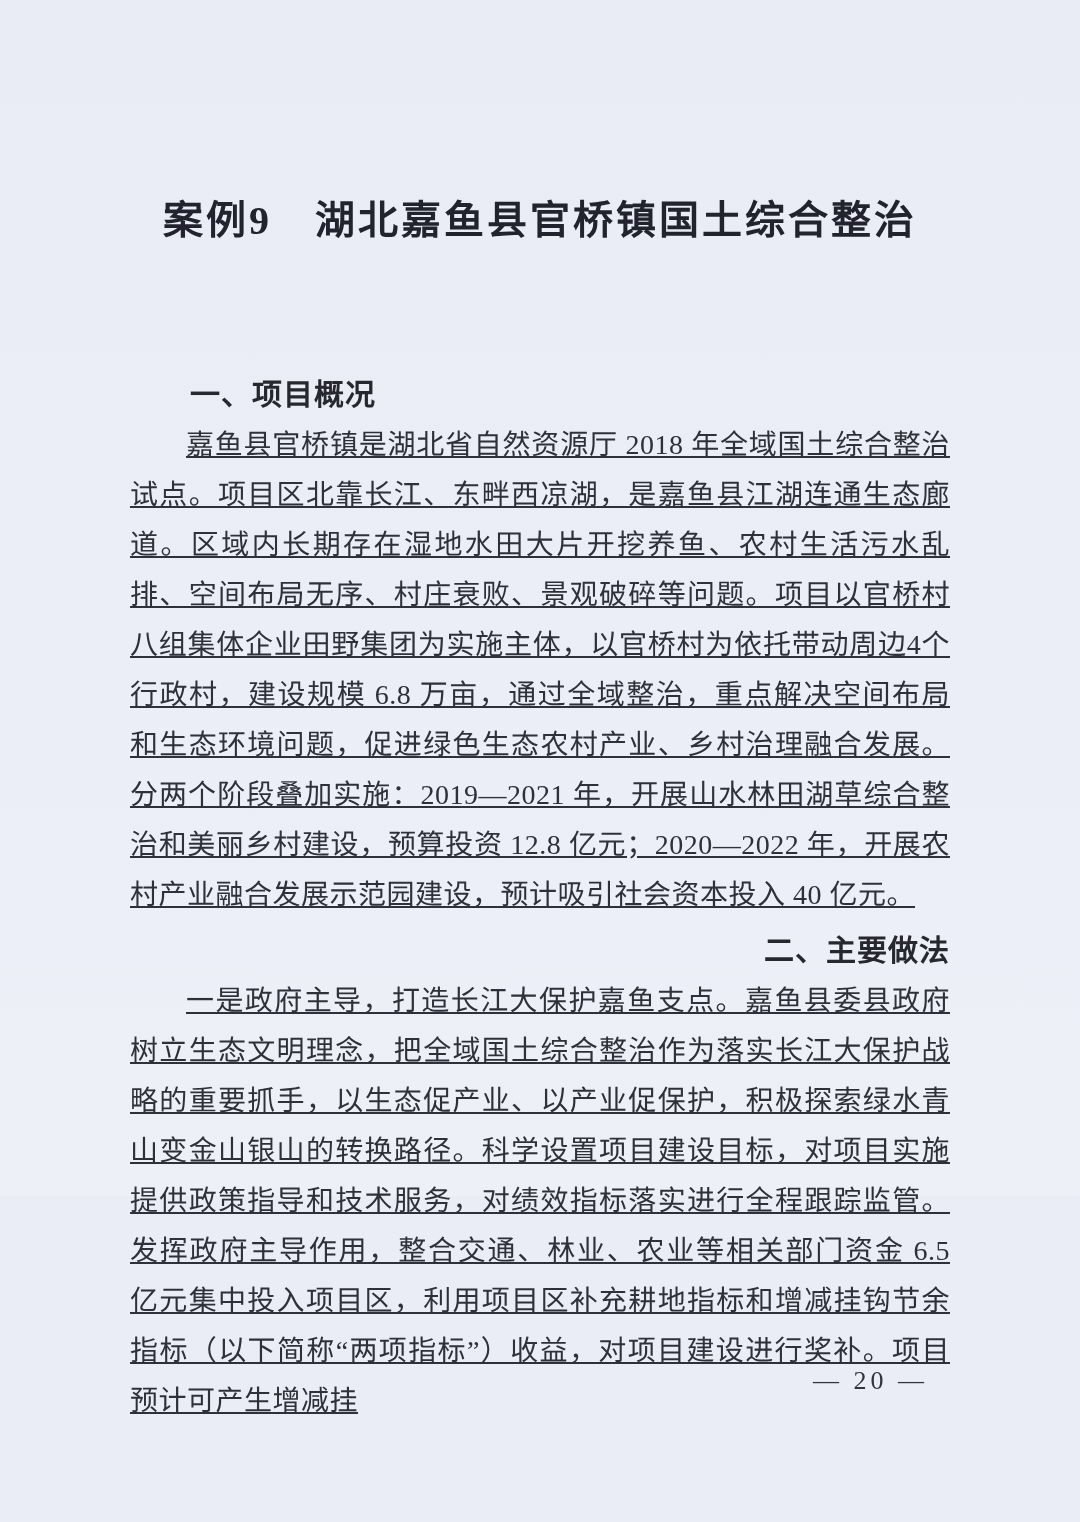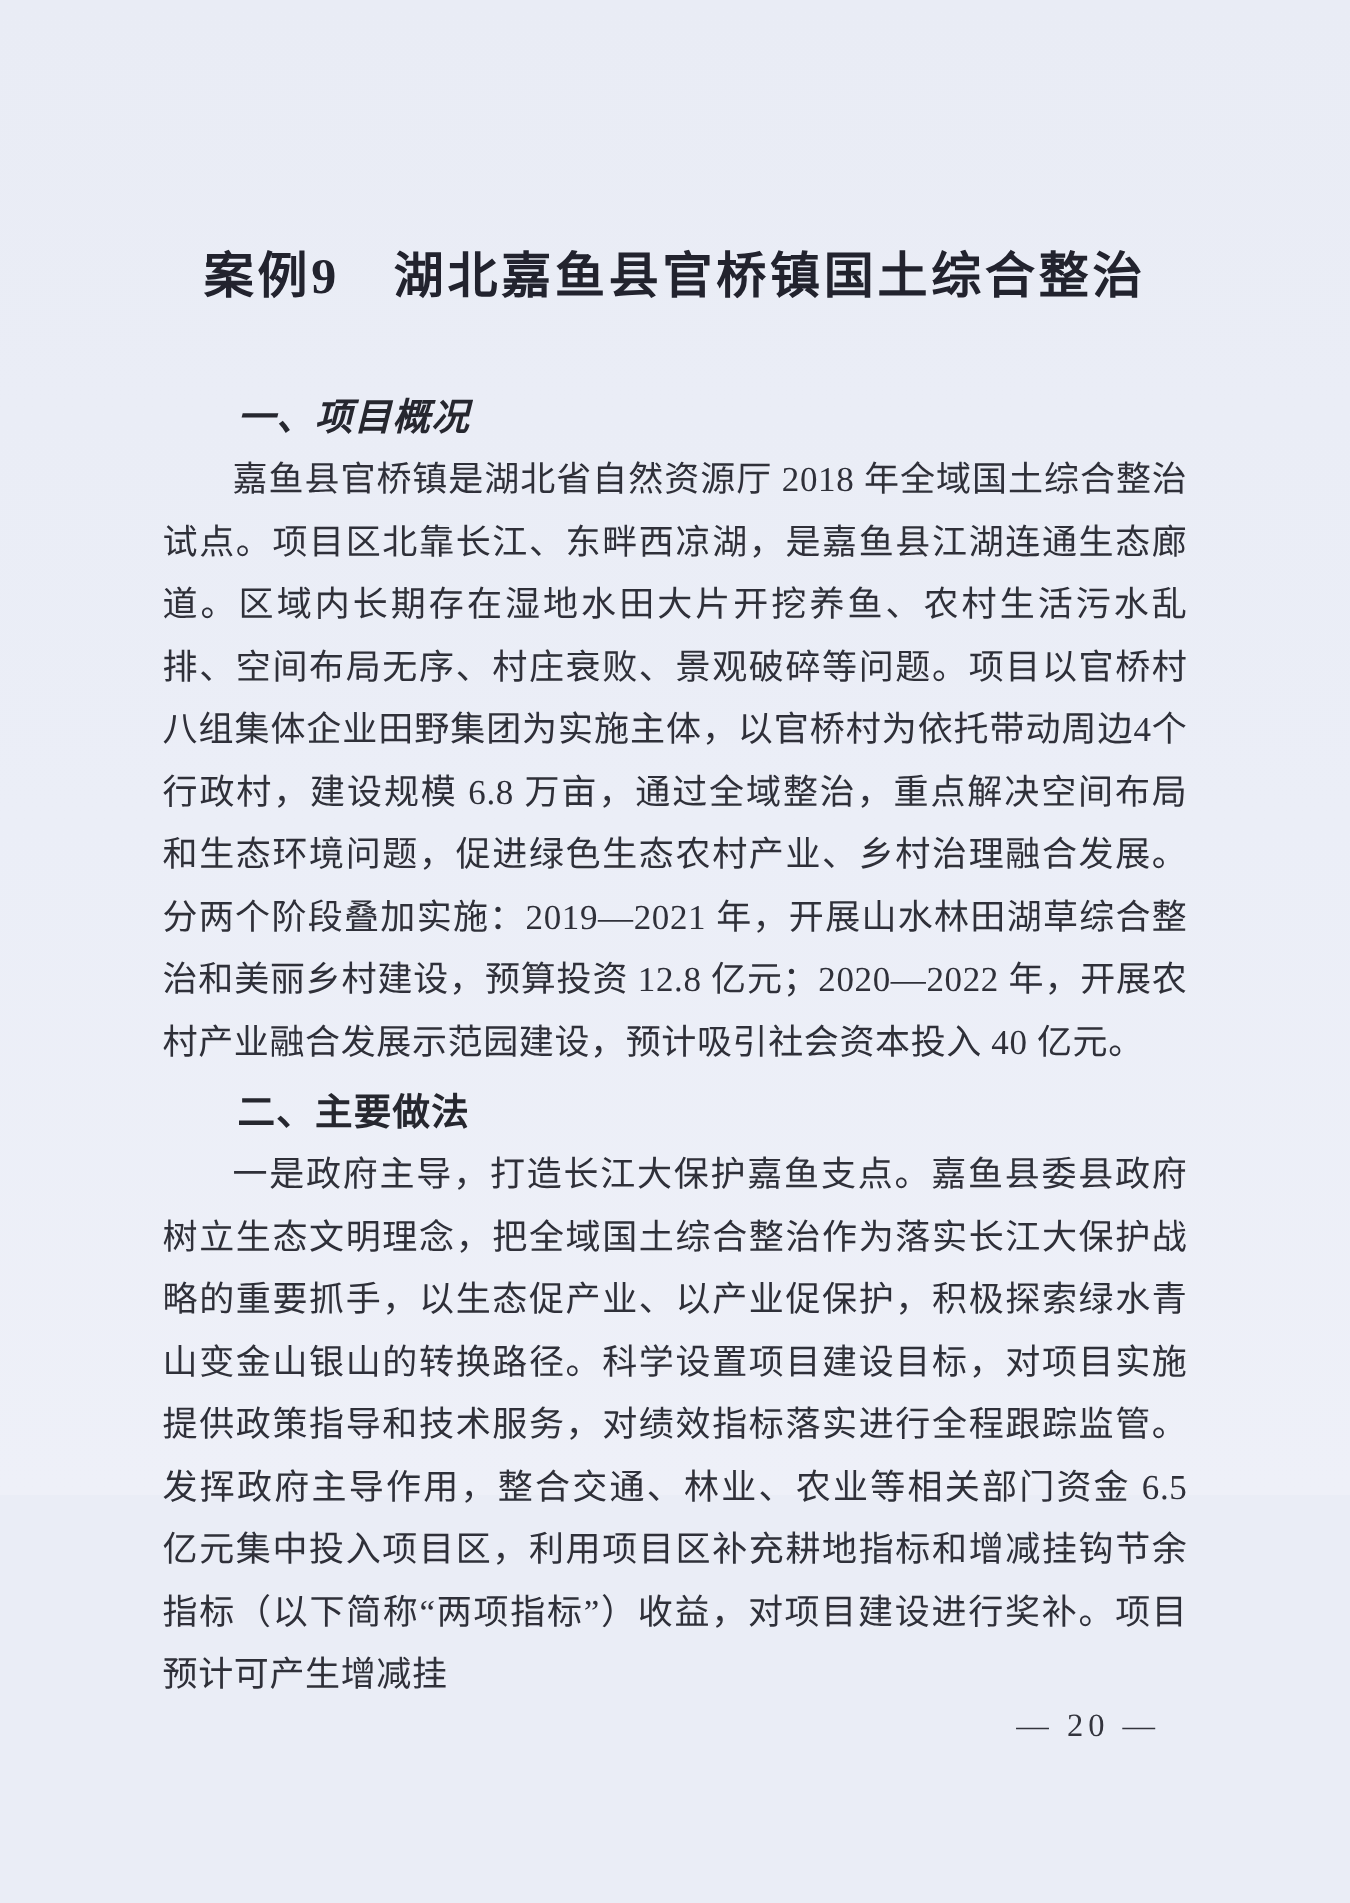--- a/index.html
+++ b/index.html
@@ -35,34 +35,35 @@
     margin: 0;
     font-size: 30px;
     line-height: 50px;
     font-weight: 700;
     color: #26272f;
     padding-left: 2em;
     letter-spacing: 1px;
     font-family: "Liberation Sans", "DejaVu Sans", sans-serif;
   }
   .section-heading.first {
-    margin-top: 60px;
-    font-style: italic;
+    margin-top: 120px;
   }
   .section-heading.second {
     margin-top: 6px;
+    text-align: right;
   }
   .body-paragraph {
     margin: 0;
     font-size: 28px;
     line-height: 50px;
     text-align: justify;
     text-indent: 2em;
     letter-spacing: 0.5px;
     color: #2f3039;
+    text-decoration: underline;
   }
   .page-number {
     position: absolute;
     top: 1366px;
     right: 152px;
     font-size: 26px;
     letter-spacing: 4px;
     color: #33343d;
   }
 </style>

